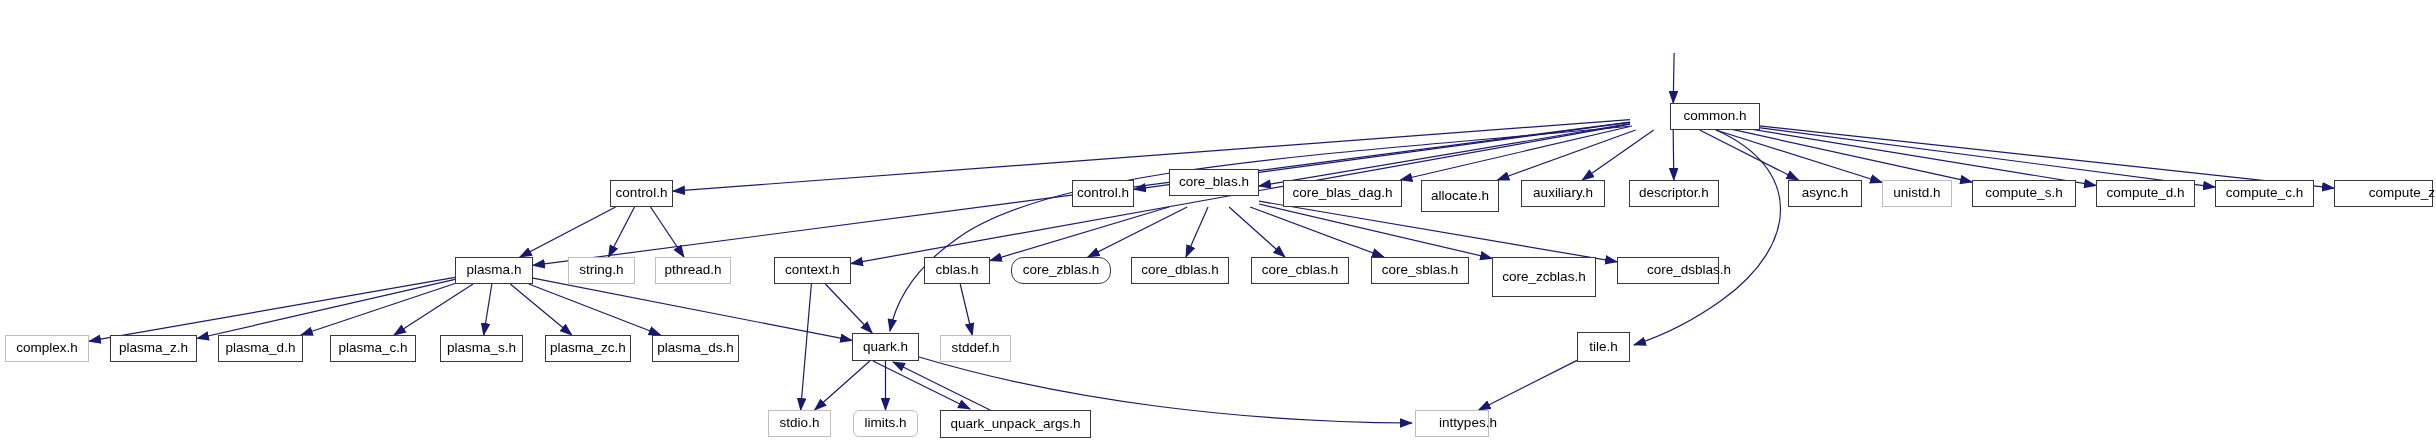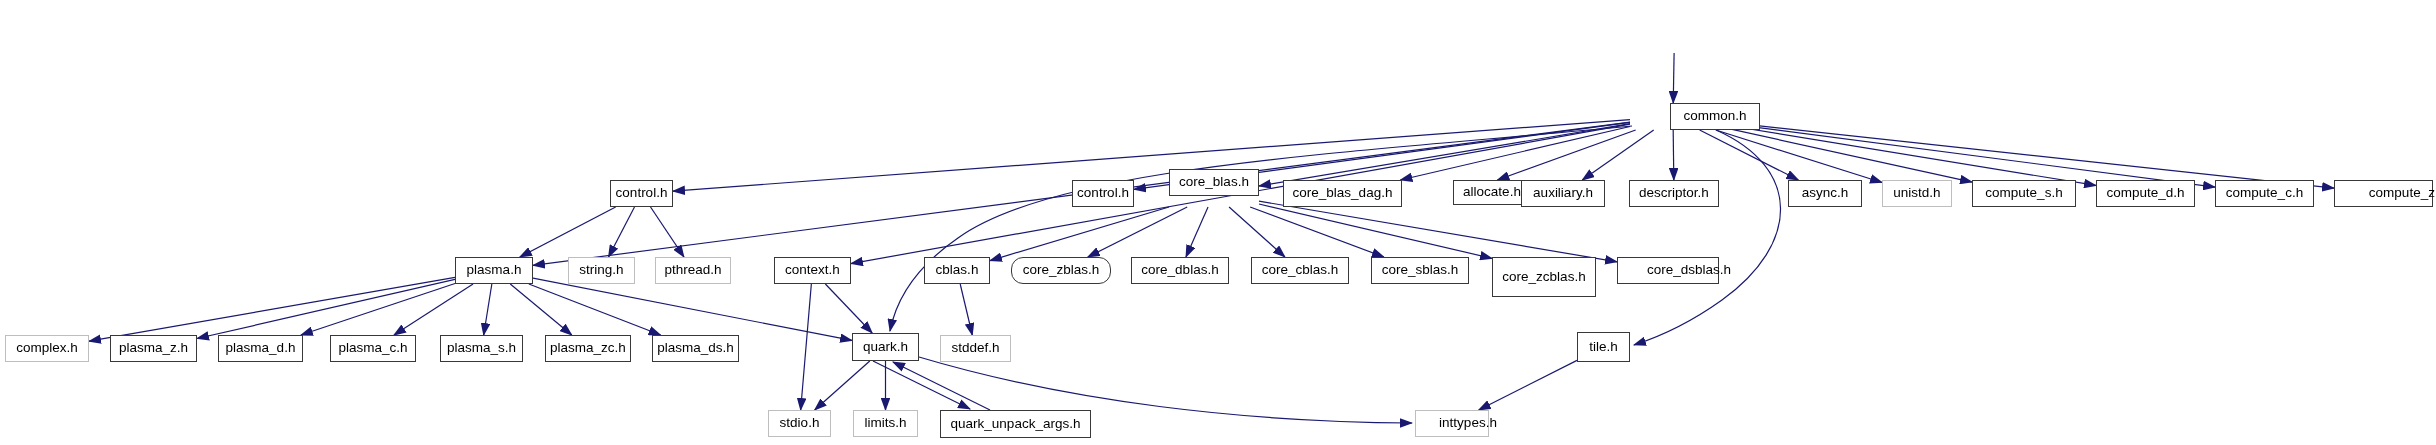--- a/index.html
+++ b/index.html
@@ -66,21 +66,21 @@
       <path d="M873,361L970,409" fill="none" stroke="#191970" stroke-width="1.2" marker-end="url(#arrow)"></path>
       <path d="M990,410L893,362" fill="none" stroke="#191970" stroke-width="1.2" marker-end="url(#arrow)"></path>
       <path d="M919,357C1070,402 1245,422 1412,423" fill="none" stroke="#191970" stroke-width="1.2" marker-end="url(#arrow)"></path>
       <path d="M1577,360.3811881188119L1478.735294117647,410" fill="none" stroke="#191970" stroke-width="1.2" marker-end="url(#arrow)"></path>
     </svg>
     <div class="node" style="left: 1630px; top: 103px; width: 90px; height: 27px; margin-left: 40px;">common.h</div>
     <div class="node" style="left: 610px; top: 180px; width: 63px; height: 27px;">control.h</div>
     <div class="node" style="left: 1072px; top: 180px; width: 62px; height: 27px;">control.h</div>
     <div class="node" style="left: 1169px; top: 169px; width: 90px; height: 27px;">core_blas.h</div>
     <div class="node" style="left: 1283px; top: 180px; width: 119px; height: 27px;">core_blas_dag.h</div>
-    <div class="node" style="left: 1421px; top: 180px; width: 78px; height: 25px; margin-left: 32px;">allocate.h</div>
+    <div class="node" style="left: 1421px; top: 180px; width: 78px; height: 32px;">allocate.h</div>
     <div class="node" style="left: 1521px; top: 180px; width: 84px; height: 27px;">auxiliary.h</div>
     <div class="node" style="left: 1629px; top: 180px; width: 90px; height: 27px;">descriptor.h</div>
     <div class="node" style="left: 1788px; top: 180px; width: 74px; height: 27px;">async.h</div>
     <div class="node system" style="left: 1882px; top: 180px; width: 70px; height: 27px;">unistd.h</div>
     <div class="node" style="left: 1972px; top: 180px; width: 104px; height: 27px;">compute_s.h</div>
     <div class="node" style="left: 2096px; top: 180px; width: 99px; height: 27px;">compute_d.h</div>
     <div class="node" style="left: 2215px; top: 180px; width: 99px; height: 27px;">compute_c.h</div>
     <div class="node" style="left: 2334px; top: 180px; width: 99px; height: 27px; padding-left: 48px;">compute_z.h</div>
     <div class="node" style="left: 455px; top: 257px; width: 78px; height: 27px;">plasma.h</div>
     <div class="node system" style="left: 568px; top: 257px; width: 67px; height: 27px;">string.h</div>
@@ -97,16 +97,16 @@
     <div class="node" style="left: 110px; top: 335px; width: 87px; height: 27px;">plasma_z.h</div>
     <div class="node" style="left: 218px; top: 335px; width: 85px; height: 27px;">plasma_d.h</div>
     <div class="node" style="left: 330px; top: 335px; width: 86px; height: 27px;">plasma_c.h</div>
     <div class="node" style="left: 440px; top: 335px; width: 83px; height: 27px;">plasma_s.h</div>
     <div class="node" style="left: 545px; top: 335px; width: 86px; height: 27px;">plasma_zc.h</div>
     <div class="node" style="left: 652px; top: 335px; width: 87px; height: 27px;">plasma_ds.h</div>
     <div class="node" style="left: 852px; top: 333px; width: 67px; height: 28px;">quark.h</div>
     <div class="node system" style="left: 940px; top: 335px; width: 71px; height: 27px;">stddef.h</div>
     <div class="node" style="left: 1577px; top: 332px; width: 53px; height: 30px;">tile.h</div>
     <div class="node system" style="left: 768px; top: 410px; width: 63px; height: 27px;">stdio.h</div>
-    <div class="node system" style="left: 853px; top: 410px; width: 65px; height: 27px;">limits.h</div>
+    <div class="node system" style="left: 853px; top: 410px; width: 65px; height: 27px; border-radius: 6px;">limits.h</div>
     <div class="node" style="left: 940px; top: 410px; width: 151px; height: 28px;">quark_unpack_args.h</div>
     <div class="node system" style="left: 1415px; top: 410px; width: 74px; height: 27px; padding-left: 32px;">inttypes.h</div>
   </div>
 
 </body></html>

